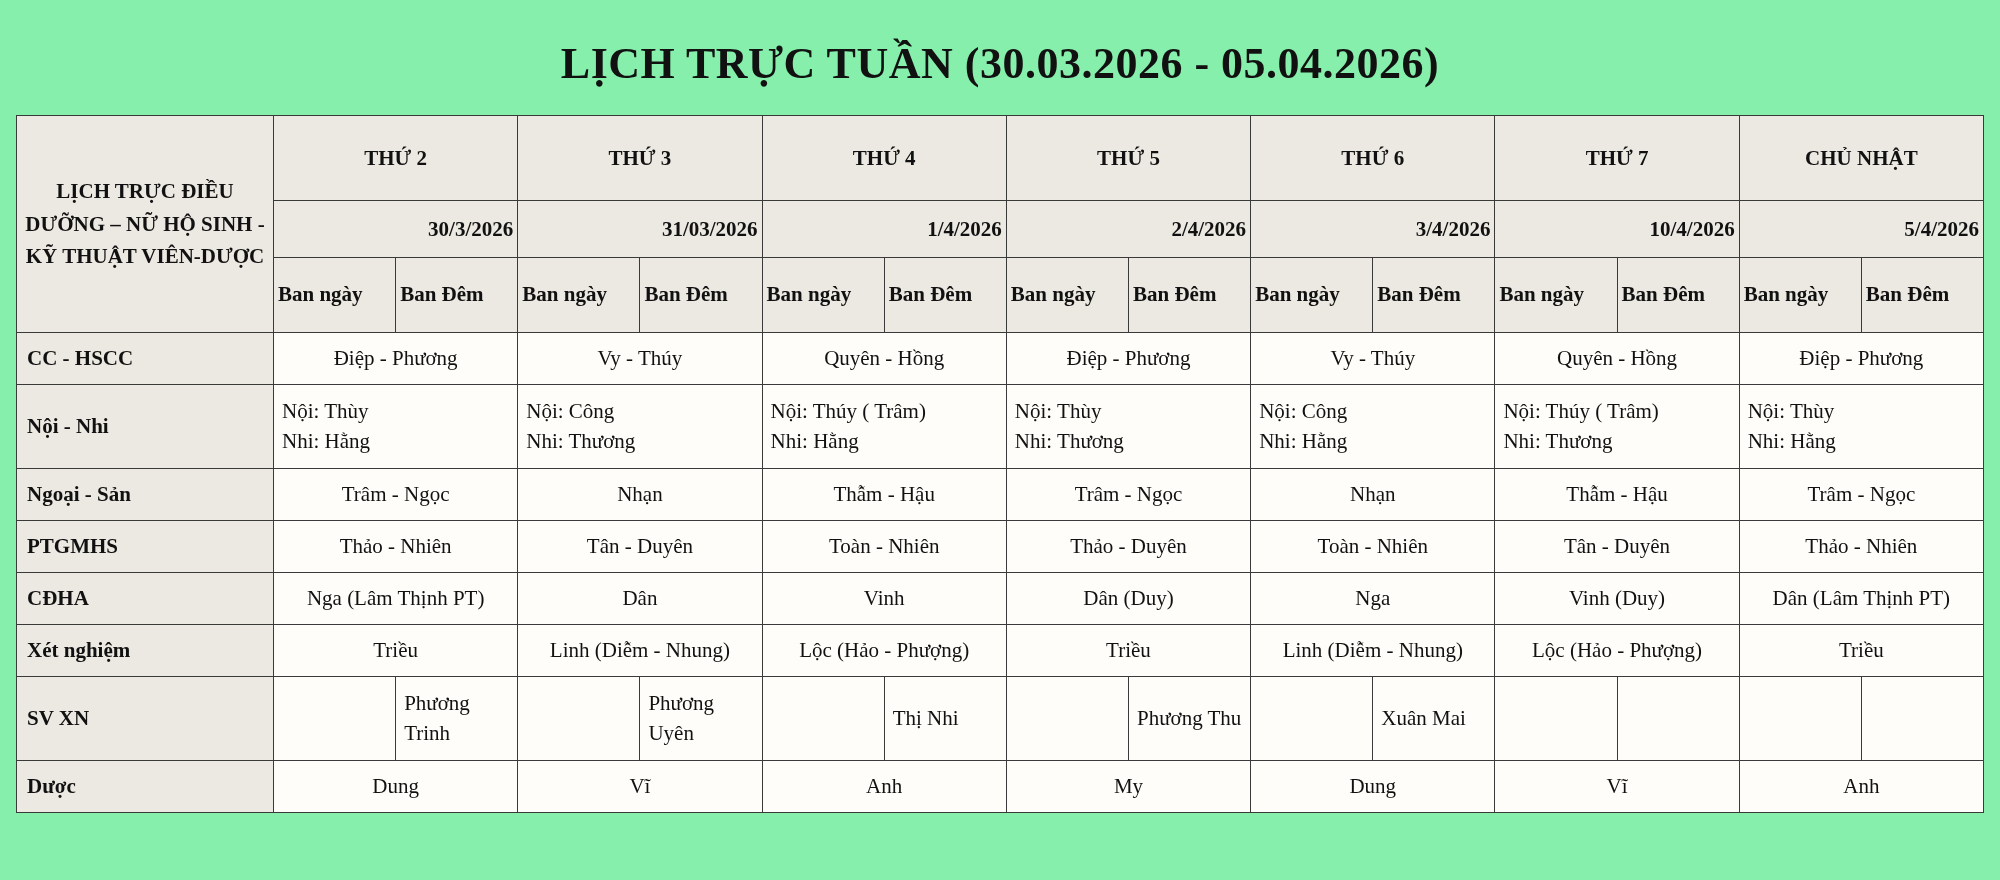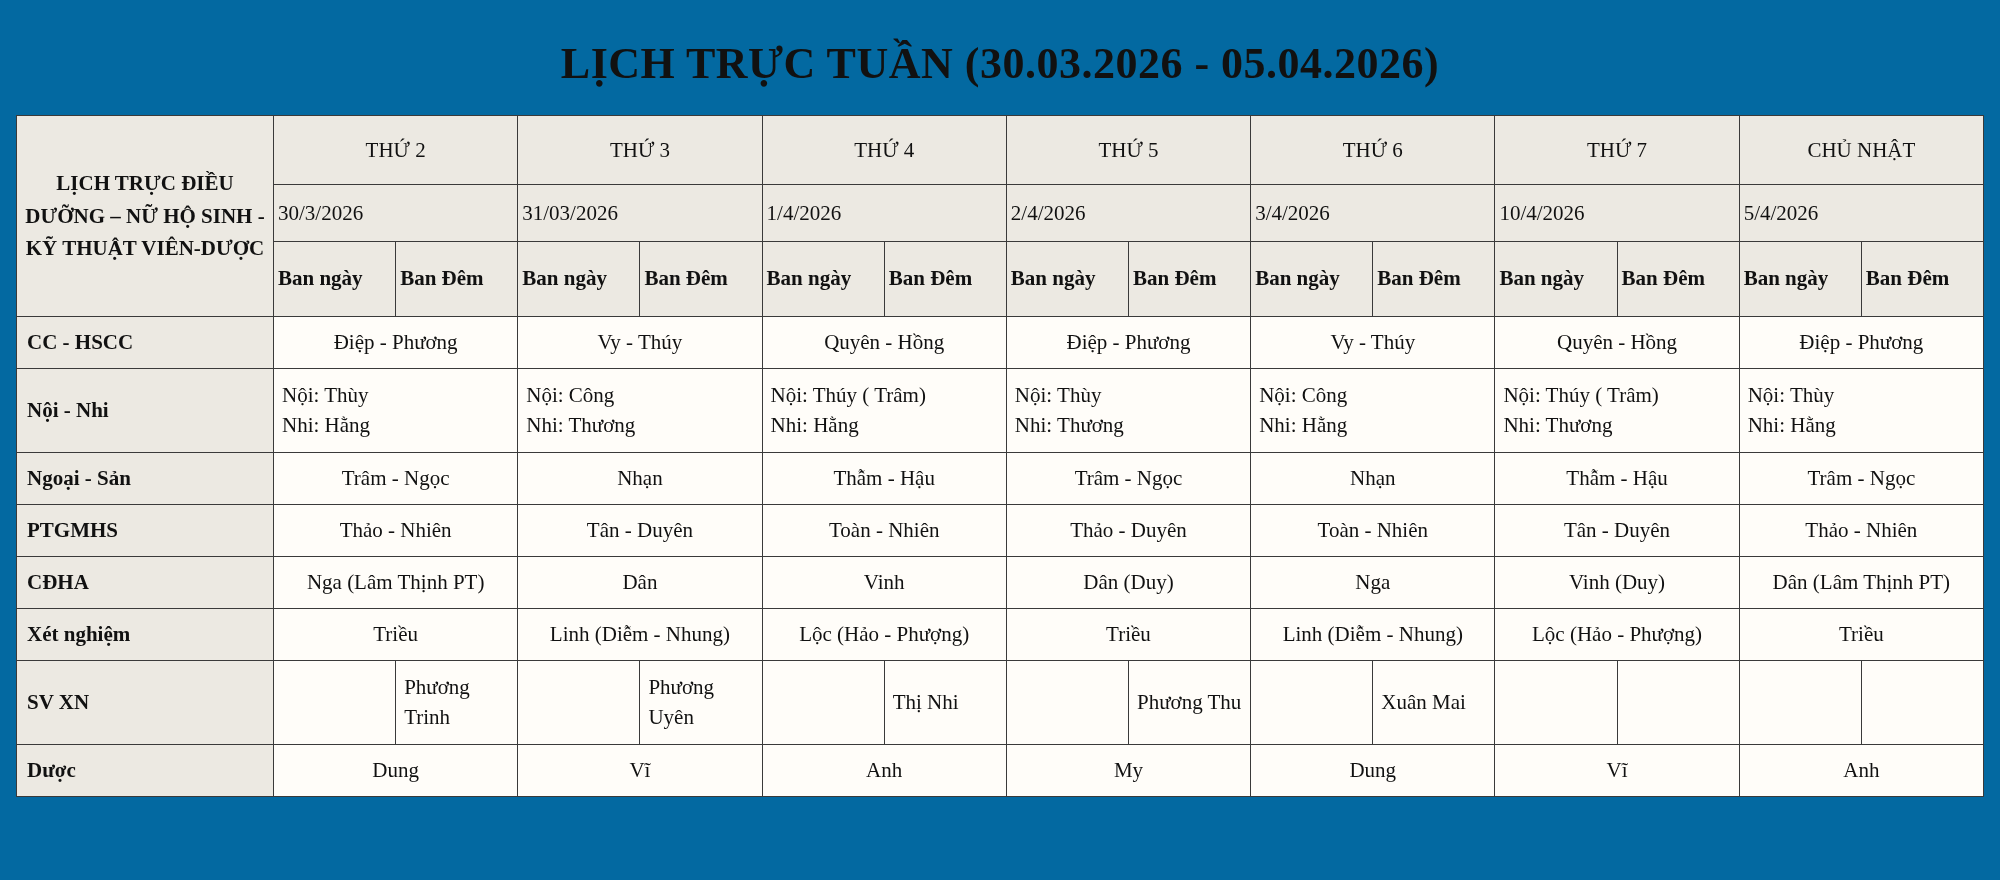--- a/index.html
+++ b/index.html
@@ -7,21 +7,21 @@
     padding: 0;
     background: #f7f5f0;
     width: 2000px;
     height: 880px;
     font-family: "Liberation Serif", serif;
   }
   .page {
     width: 2000px;
     height: 880px;
     position: relative;
-    background: #0369a1;
+    background: #86efac;
     box-sizing: border-box;
   }
   .title {
     text-align: center;
     font-family: "Liberation Serif", serif;
     font-weight: bold;
     font-size: 44px;
     letter-spacing: 0.5px;
     color: #111;
     padding-top: 38px;
@@ -46,31 +46,31 @@
     background: #ece9e2;
     font-weight: bold;
     font-size: 21px;
     text-align: center;
     line-height: 1.55;
     padding: 6px 8px;
     width: 240px;
   }
   .hdr-day {
     background: #ece9e2;
-    font-weight: normal;
+    font-weight: bold;
     font-size: 25px;
     text-align: center;
     height: 52px;
-    padding: 8px 4px;
+    padding: 16px 4px;
   }
   .hdr-date {
     background: #ece9e2;
-    font-weight: normal;
+    font-weight: bold;
     font-size: 22px;
-    text-align: left;
+    text-align: right;
     height: 52px;
     padding: 2px 4px;
   }
   .hdr-shift {
     background: #ece9e2;
     font-weight: bold;
     font-size: 21px;
     text-align: left;
     height: 70px;
     line-height: 1.3;

